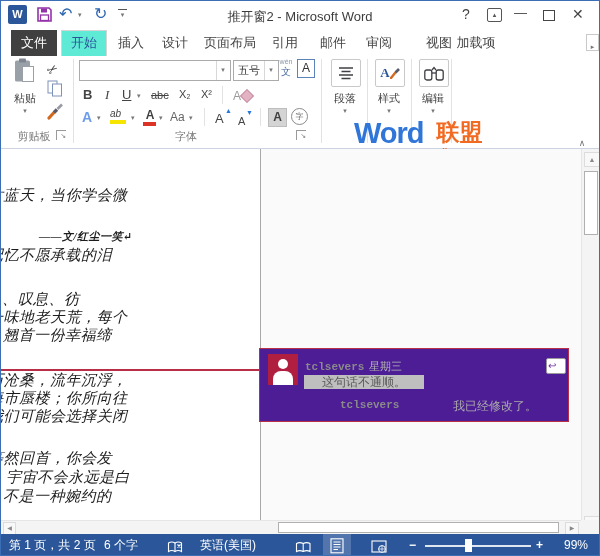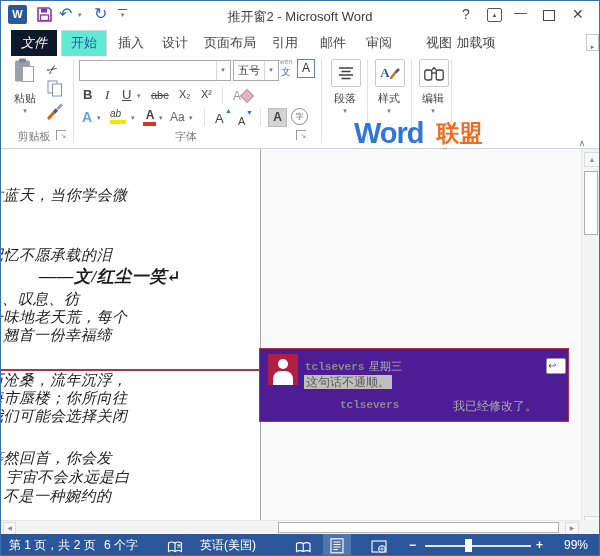--- a/index.html
+++ b/index.html
@@ -8,44 +8,44 @@
     font-family:"Liberation Sans",sans-serif;overflow:hidden;
     box-sizing:border-box;border:1px solid #3a6eb5;
   }
   .abs{position:absolute;}
   
   .titlebar{position:absolute;left:0;top:0;width:100%;height:28px;background:#fff;}
   .apptitle{position:absolute;left:0;right:0;top:7px;text-align:center;font-size:13px;color:#3c3c3c;}
   .winglyph{color:#444;font-size:13px;line-height:14px;}
   
   .tab{position:absolute;top:29px;height:26px;line-height:26px;font-size:13px;color:#444;text-align:center;cursor:default;}
-  .tab-file{background:#0f172a;color:#fff;font-style:italic;}
+  .tab-file{background:#404040;color:#fff;}
   .tab-active{background:#5eead4;color:#2b579a;border:1px solid #d4d4d4;border-bottom:none;line-height:24px;}
   
   .ribbon{position:absolute;left:0;top:55px;width:600px;height:92px;background:#fff;border-bottom:1px solid #ccd4e0;}
   .gsep{position:absolute;top:3px;width:1px;height:84px;background:#e2e2e2;}
   .glabel{position:absolute;top:73px;font-size:11px;color:#7a7a7a;text-align:center;}
   .launch{position:absolute;width:9px;height:9px;border-top:1px solid #9a9a9a;border-left:1px solid #9a9a9a;font-size:7px;color:#7a7a7a;line-height:9px;text-align:right;}
   .rbtn{color:#444;font-size:12px;text-align:center;cursor:default;}
   .combo{position:absolute;background:#fff;border:1px solid #ababab;font-size:11px;color:#333;}
   .combo .arr{position:absolute;right:1px;top:0;bottom:0;width:12px;border-left:1px solid #d8d8d8;color:#777;font-size:7px;line-height:18px;text-align:center;}
   .dd{font-size:7px;color:#777;}
   .bigbtn{position:absolute;width:40px;height:64px;text-align:center;}
   .iconbox{position:absolute;width:28px;height:26px;border:1px solid #c9c9c9;border-radius:2px;background:#fff;display:flex;align-items:center;justify-content:center;}
   .biglabel{position:absolute;top:33px;left:0;right:0;font-size:11px;color:#444;}
   .bigdd{position:absolute;top:49px;left:0;right:0;font-size:7px;color:#777;}
   
   .docarea{position:absolute;left:0;top:148px;width:580px;height:371px;background:#fff;overflow:hidden;}
   .docline{position:absolute;font-family:"Liberation Serif","DejaVu Serif",serif;font-style:italic;font-size:15px;color:#1c1c1c;white-space:nowrap;letter-spacing:.5px;}
-  .docline.bold{font-weight:700;font-size:17px;margin-top:36px;}
+  .docline.bold{font-weight:700;font-size:11px;}
   
   .comment-box{position:absolute;left:258px;top:199px;width:310px;height:74px;border:1px solid #b82e46;background:#4c1d95;box-sizing:border-box;}
   .cmt-author{font-family:"Liberation Mono",monospace;font-size:11px;color:#8a8a8a;font-weight:700;}
   .cmt-date{font-size:11px;color:#b3b3b3;}
-  .cmt-text{font-size:12px;color:#595959;background:#bfbfbf;padding:0 2px;}
+  .cmt-text{font-size:12px;color:#595959;background:#bfbfbf;padding:0 18px;}
   .cmt-reply{font-size:12px;color:#ababab;}
   
   .sb-track{position:absolute;background:#f4f4f4;}
   .sb-btn{position:absolute;background:#f8f8f8;border:1px solid #dcdcdc;color:#8a8a8a;text-align:center;}
   .sb-thumb{position:absolute;background:#fff;border:1px solid #b0b0b0;box-sizing:border-box;}
   
   .statusbar{position:absolute;left:0;top:533px;width:600px;height:23px;background:#2b579a;color:#fff;font-size:12px;}
   .sb-item{position:absolute;top:0;height:23px;line-height:23px;white-space:nowrap;}
 </style>
 </head>
@@ -213,21 +213,21 @@
           <path d="M7.8 7 h4.4" stroke="#3f3f46" stroke-width="1.3"></path>
           <path d="M8 4 L10 1.5 L12 4" fill="none" stroke="#3f3f46" stroke-width="1.3"></path>
         </svg>
       </div>
       <div class="biglabel">编辑</div>
       <div class="bigdd">▾</div>
     </div>
     <div class="gsep" style="left:450px;"></div>
 
     <div class="abs" style="left:399px;top:57px;font-size:9px;color:#f26a21;font-weight:700;margin-top:34px;">www.wordlm.com</div>
-    <div class="abs" style="left:353px;top:61px;display:flex;align-items:center;">
+    <div class="abs" style="left:353px;top:61px;display:flex;align-items:flex-start;">
       <span style="font-size:29px;font-weight:700;color:#2f76d8;letter-spacing:-1px;">Word</span>
       <span style="font-size:23px;font-weight:700;color:#f26a21;margin-left:13px;">联盟</span>
     </div>
 
     <div class="abs" style="left:573px;top:76px;width:16px;height:14px;text-align:center;">
       <span style="font-size:9px;color:#777;">∧</span>
     </div>
   </div>
 
   <div class="docarea">

